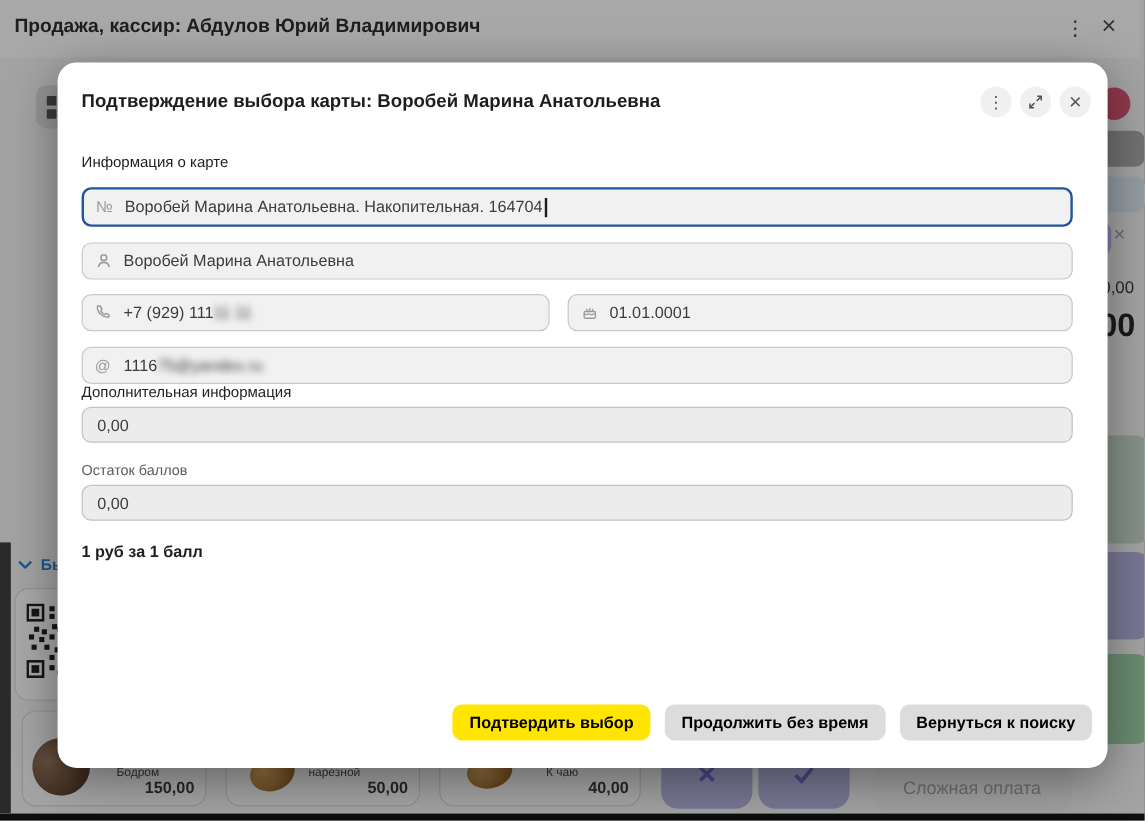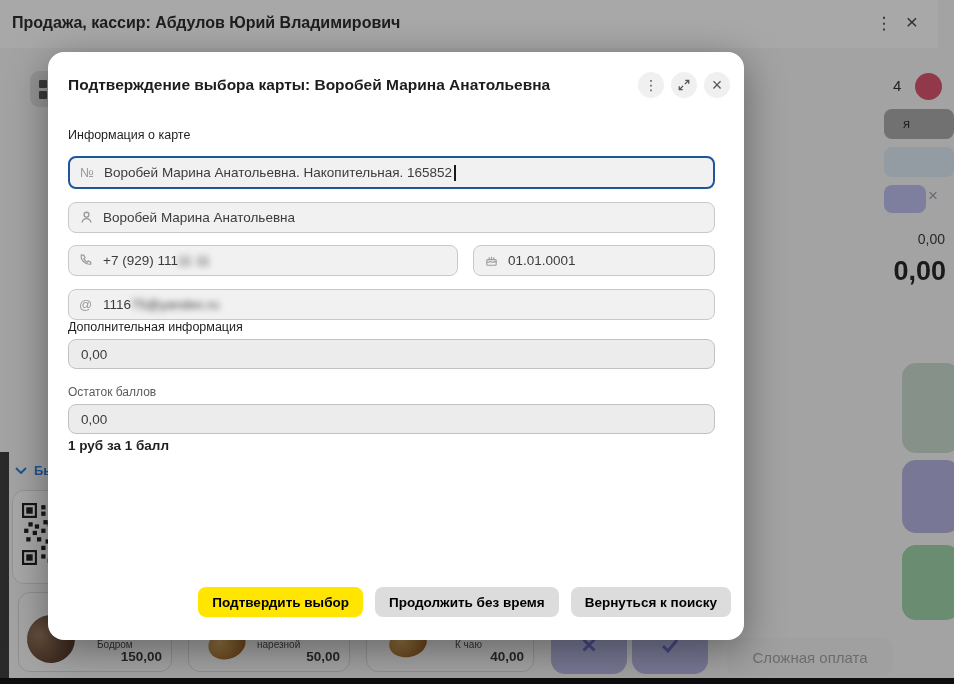--- a/index.html
+++ b/index.html
@@ -1,21 +1,21 @@
 <!DOCTYPE html>
 <html><head>
 <meta charset="utf-8">
 <style>
   * { margin:0; padding:0; box-sizing:border-box; }
   body { font-family:"Liberation Sans",sans-serif; }
   .screen { position:relative; width:954px; height:684px; background:#141414; overflow:hidden; }
 
   
   .app { position:absolute; left:0; top:0; right:0; bottom:6px; background:#f4f4f4; overflow:hidden; }
-  .topbar { position:absolute; left:0; top:0; right:16px; height:48px; background:#fbfbfb; }
+  .topbar { position:absolute; left:0; top:0; right:4px; height:48px; background:#fbfbfb; }
   .win-title { position:absolute; left:12px; top:14px; font-size:16px; font-weight:bold; color:#2e2e2e; }
   .win-kebab { position:absolute; right:44px; top:13px; font-size:17px; color:#4a4a4a; width:20px; text-align:center; cursor:default; }
   .win-close { position:absolute; right:16px; top:10px; font-size:21px; color:#4a4a4a; width:20px; text-align:center; }
 
   .grid-btn { position:absolute; left:30px; top:71px; width:36px; height:36px; border-radius:9px; background:#dedede; display:flex; align-items:center; justify-content:center; }
   .grid4 { display:grid; grid-template-columns:8px 8px; grid-template-rows:8px 8px; gap:3px; }
   .grid4 span { background:#565656; border-radius:1px; }
 
   .notif-count { position:absolute; left:893px; top:77px; font-size:15px; color:#333; }
   .red-dot { position:absolute; left:915px; top:73px; width:27px; height:27px; border-radius:50%; background:#d85570; }
@@ -46,21 +46,21 @@
   .bread.dark { background:radial-gradient(ellipse at 35% 30%, #9a7a5e, #5c4030 70%); }
   .bread.gold { background:radial-gradient(ellipse at 35% 30%, #e0b46a, #9c662a 75%); }
 
   .kbtn { position:absolute; top:616px; width:76px; height:58px; border-radius:14px; background:#b3b3df; display:flex; align-items:center; justify-content:center; }
   .complex-btn { position:absolute; left:727px; top:638px; width:166px; height:38px; border-radius:10px; background:#efefef; display:flex; align-items:center; justify-content:center; font-size:15px; color:#a3a3a3; }
 
   
   .overlay { position:absolute; inset:0; background:rgba(0,0,0,0.33); }
 
   
-  .modal { position:absolute; left:48px; top:52px; width:696px; height:588px; background:#ffffff; border-radius:16px; box-shadow:0 10px 40px rgba(0,0,0,0.40); }
+  .modal { position:absolute; left:48px; top:52px; width:875px; height:588px; background:#ffffff; border-radius:16px; box-shadow:0 10px 40px rgba(0,0,0,0.40); }
   .mhead { display:flex; align-items:center; padding:20px 14px 0 20px; }
   .mtitle { flex:1; font-size:15.5px; font-weight:bold; color:#1d1d1d; line-height:26px; }
   .mbtn { width:26px; height:26px; border-radius:50%; background:#f0f0f0; color:#555; display:flex; align-items:center; justify-content:center; margin-left:7px; font-size:14px; }
   .mbody { padding:0 29px 0 20px; }
 
   .slabel { font-size:12.5px; color:#1e1e1e; }
   .slabel.first { margin-top:30px; }
   .flabel { font-size:12px; color:#5c5c5c; }
 
   .inp { display:flex; align-items:center; background:#f1f1f1; border:1px solid #c9c9c9; border-radius:8px; height:31px; padding:0 10px; }
@@ -71,21 +71,21 @@
   .blurred { filter:blur(3px); color:#666; }
   .cursor { display:inline-block; width:1.5px; height:16px; background:#1a1a1a; vertical-align:middle; margin-left:2px; }
 
   .row2 { display:flex; gap:15px; }
   .row2 .phone { width:390px; }
   .row2 .date { flex:1; }
 
   .m1  { margin-top:14px; }  .m2 { margin-top:13px; }  .m3 { margin-top:12px; }
   .msec { } .mlab { margin-top:9px; } .minp { margin-top:5px; }
   .mlab2 { margin-top:16px; }
-  .rate { margin-top:4px; font-size:13.5px; font-weight:bold; color:#1f1f1f; }
+  .rate { margin-top:18px; font-size:13.5px; font-weight:bold; color:#1f1f1f; }
 
   .mfoot { position:absolute; right:13px; bottom:23px; display:flex; gap:12px; }
   .btn { height:30px; border-radius:8px; font-weight:bold; font-size:13.5px; padding:0 14px; display:flex; align-items:center; color:#000000; border:none; font-family:inherit; }
   .btn.yellow { background:#ffe500; }
   .btn.gray { background:#dcdcdc; }
 </style>
 </head>
 <body>
 
 <div class="screen">
@@ -222,21 +222,21 @@
           </svg>
       </div>
       <div class="mbtn" style="font-size:18px;">×</div>
     </div>
 
     <div class="mbody">
       <div class="slabel first">Информация о карте</div>
 
       <div class="inp focus m1">
         <span class="ficon">№</span>
-        <span class="fval">Воробей Марина Анатольевна. Накопительная. 165852</span>
+        <span class="fval">Воробей Марина Анатольевна. Накопительная. 164704</span>
         <span class="cursor"></span>
       </div>
 
       <div class="inp m2">
         <span class="ficon">
           <svg width="15" height="15" viewBox="0 0 16 16" fill="none">
               <circle cx="8" cy="5" r="2.6" stroke="#9b9b9b" stroke-width="1.4"></circle>
               <path d="M3.2 13.5c.6-3 2.6-4.3 4.8-4.3s4.2 1.3 4.8 4.3" stroke="#9b9b9b" stroke-width="1.4"></path>
             </svg>
         </span>

